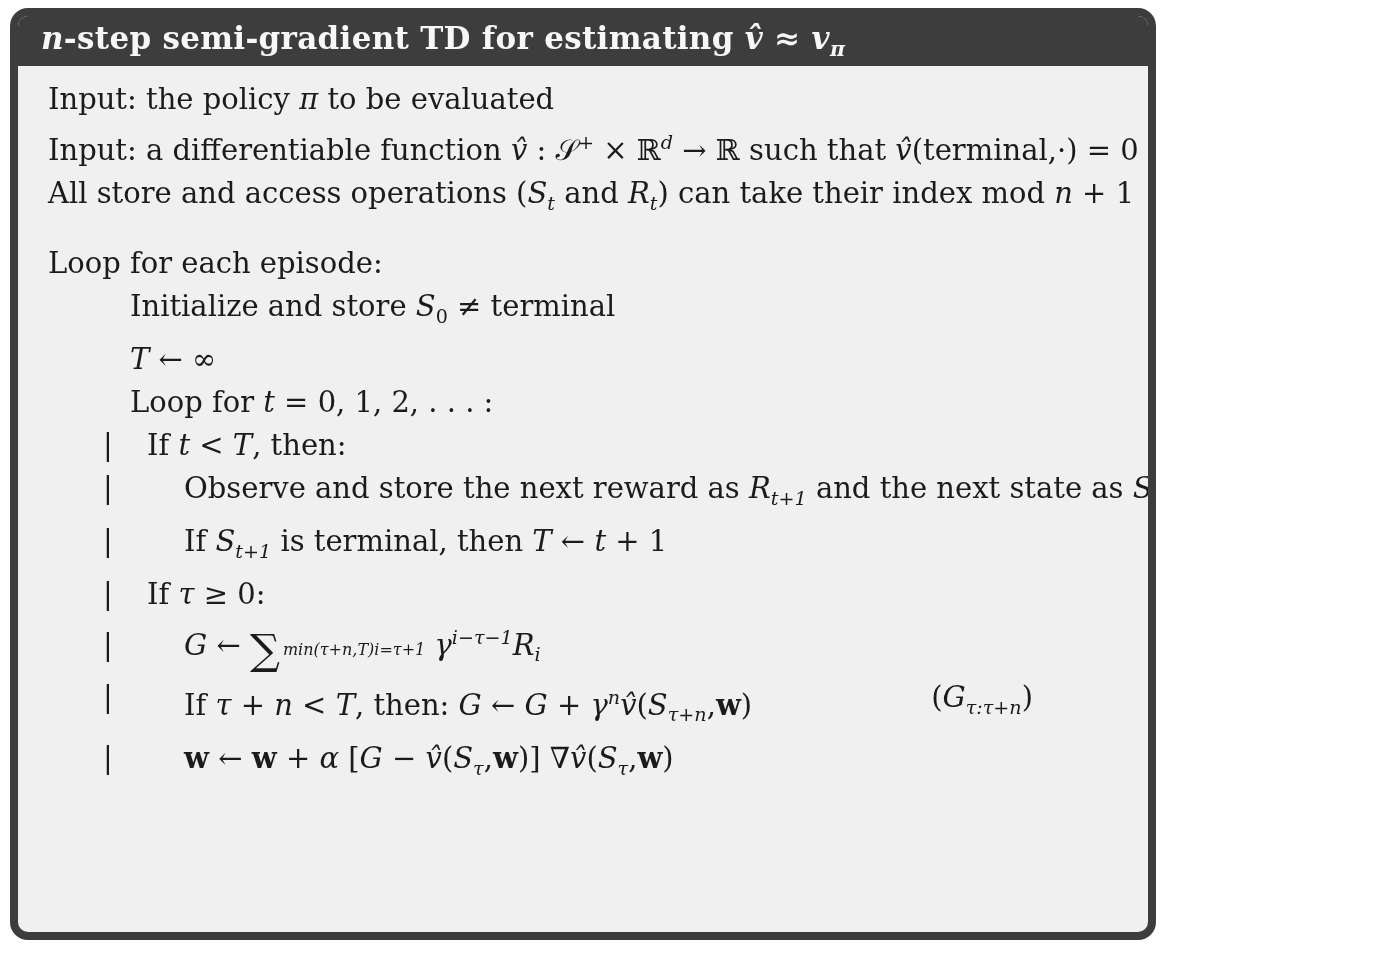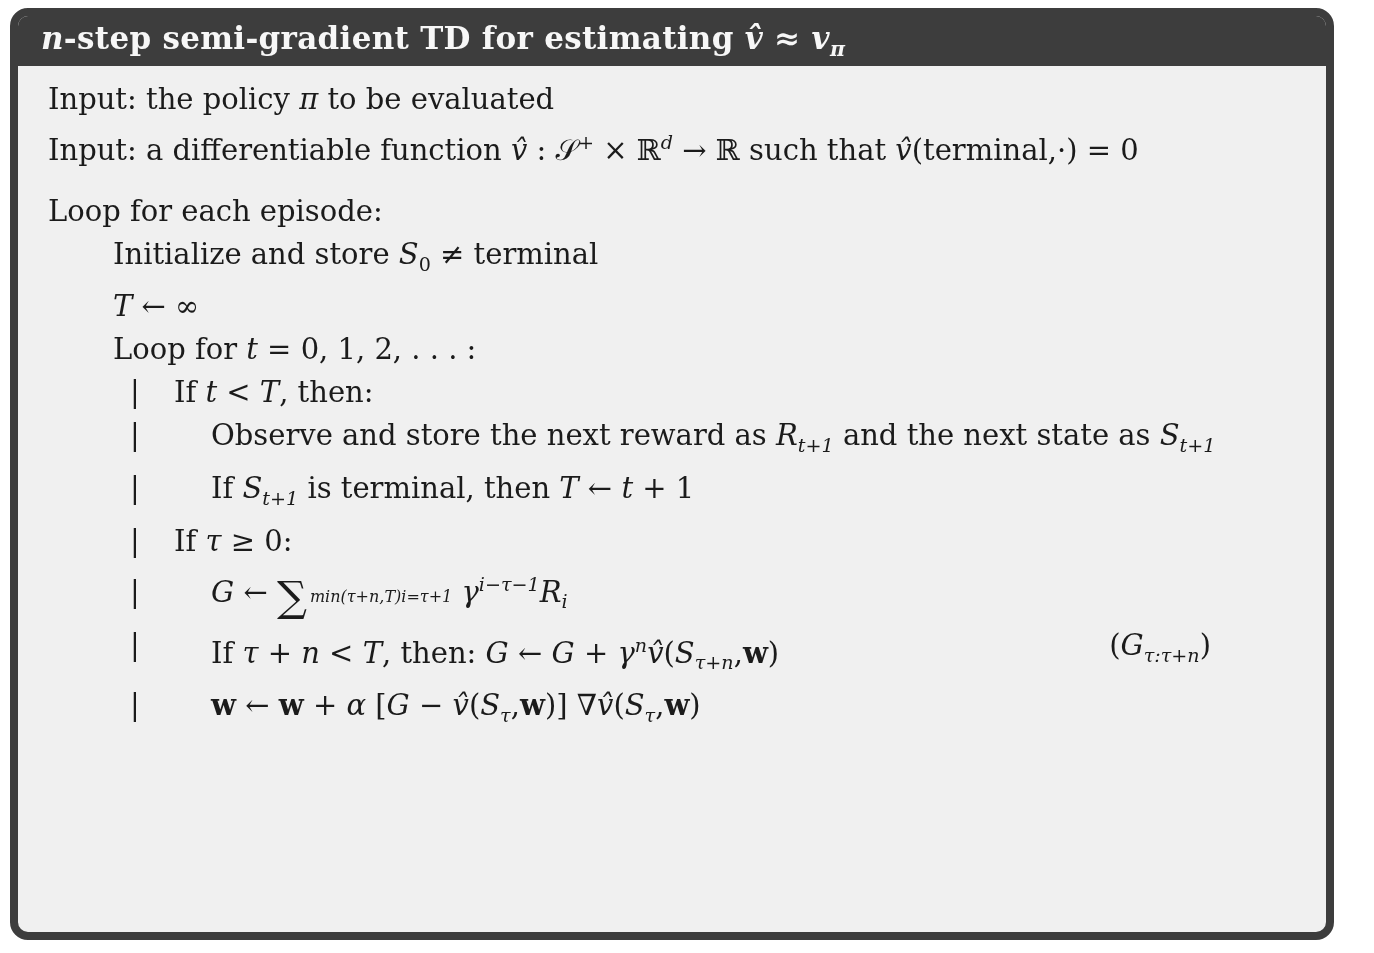--- a/index.html
+++ b/index.html
@@ -6,21 +6,21 @@
   body {
     width:1374px; height:953px;
     background:#ffffff;
     font-family:"DejaVu Serif", "Liberation Serif", serif;
     position:relative;
     overflow:hidden;
   }
   .algo-box {
     position:absolute;
     left:10px; top:8px;
-    width:1324px; height:932px;
+    width:1146px; height:932px;
     box-sizing:border-box;
     border:8px solid #3d3d3d;
     border-radius:18px;
     background:#f0f0f0;
     overflow:hidden;
   }
   .algo-header {
     background:#3d3d3d;
     height:51px;
     margin:-1px -1px 0 -1px;
@@ -38,22 +38,22 @@
   .algo-body {
     padding-top:12px;
   }
   .line {
     font-size:29px;
     line-height:43px;
     color:#1b1b1b;
     white-space:pre;
   }
   .ind0 { padding-left:30px; }
-  .ind1 { padding-left:79px;margin-left:16px; }
-  .ind2, .ind3 { padding-left:85px;margin-left:27px; }
+  .ind1 { padding-left:112px; }
+  .ind2, .ind3 { padding-left:85px; }
   .ind2 .bar { display:inline-block; width:44px; }
   .ind3 .bar { display:inline-block; width:81px; }
   .spacer { height:18px; }
   .has-tag { display:flex; }
   .has-tag .main { white-space:pre; }
   .eqtag { margin-left:auto; margin-right:115px; white-space:pre; }
   .s-i  { font-style:italic; }
   .s-b  { font-weight:bold; }
   .s-bi { font-weight:bold; font-style:italic; }
   sup { font-size:0.66em; }
@@ -83,20 +83,21 @@
 </head>
 <body>
 
 <div class="algo-box">
   <div class="algo-header">
     <span class="algo-title" id="algo-title"><span class="s-bi">n</span><span class="s-b">-step semi-gradient TD for estimating </span><span class="s-bi">v̂</span><span class="s-b"> ≈ </span><span class="s-bi">v</span><sub class="s-bi">π</sub></span>
   </div>
   <div class="algo-body" id="algo-body">
       <div class="line ind0"><span class="s-r">Input: the policy </span><span class="s-i">π</span><span class="s-r"> to be evaluated</span></div>
       <div class="line ind0"><span class="s-r">Input: a differentiable function </span><span class="s-i">v̂</span><span class="s-r"> : 𝒮</span><sup class="s-r">+</sup><span class="s-r"> × ℝ</span><sup class="s-i">d</sup><span class="s-r"> → ℝ such that </span><span class="s-i">v̂</span><span class="s-r">(terminal,·) = 0</span></div>
+      <div class="line ind0"><span class="s-r">All store and access operations (</span><span class="s-i">S</span><sub class="s-i">t</sub><span class="s-r"> and </span><span class="s-i">R</span><sub class="s-i">t</sub><span class="s-r">) can take their index mod </span><span class="s-i">n</span><span class="s-r"> + 1</span></div>
       <div class="spacer"></div>
       <div class="line ind0"><span class="s-r">Loop for each episode:</span></div>
       <div class="line ind1"><span class="s-r">Initialize and store </span><span class="s-i">S</span><sub class="s-r">0</sub><span class="s-r"> ≠ terminal</span></div>
       <div class="line ind1"><span class="s-i">T</span><span class="s-r"> ← ∞</span></div>
       <div class="line ind1"><span class="s-r">Loop for </span><span class="s-i">t</span><span class="s-r"> = 0, 1, 2, . . . :</span></div>
       <div class="line ind2"><span class="bar">|</span><span class="s-r">If </span><span class="s-i">t</span><span class="s-r"> &lt; </span><span class="s-i">T</span><span class="s-r">, then:</span></div>
       <div class="line ind3"><span class="bar">|</span><span class="s-r">Observe and store the next reward as </span><span class="s-i">R</span><sub class="s-i">t+1</sub><span class="s-r"> and the next state as </span><span class="s-i">S</span><sub class="s-i">t+1</sub></div>
       <div class="line ind3"><span class="bar">|</span><span class="s-r">If </span><span class="s-i">S</span><sub class="s-i">t+1</sub><span class="s-r"> is terminal, then </span><span class="s-i">T</span><span class="s-r"> ← </span><span class="s-i">t</span><span class="s-r"> + 1</span></div>
       <div class="line ind2"><span class="bar">|</span><span class="s-r">If </span><span class="s-i">τ</span><span class="s-r"> ≥ 0:</span></div>
       <div class="line ind3"><span class="bar">|</span><span class="s-i">G</span><span class="s-r"> ← </span><span class="sum"><span class="sigma">∑</span><span class="limits"><span>min(τ+n,T)</span><span>i=τ+1</span></span></span><span class="s-r"> </span><span class="s-i">γ</span><sup class="s-i">i−τ−1</sup><span class="s-i">R</span><sub class="s-i">i</sub></div>

